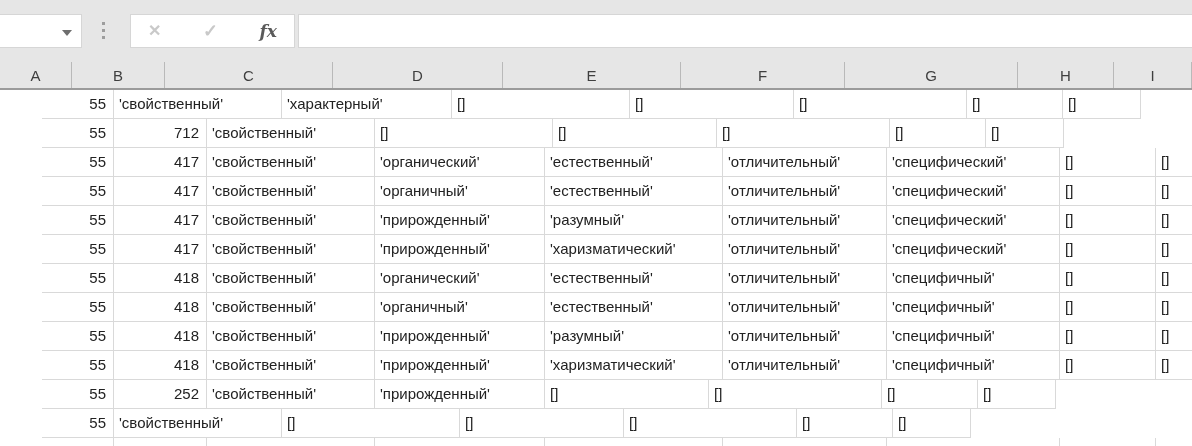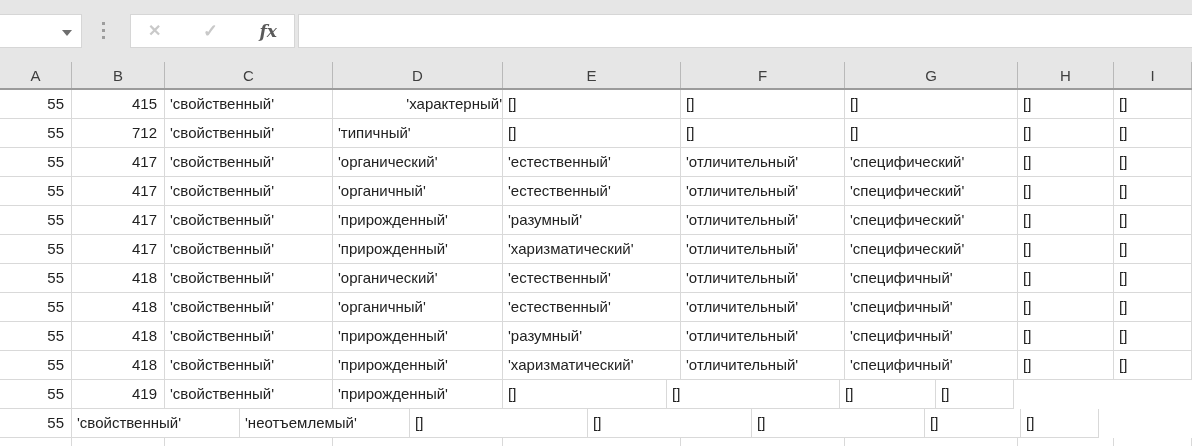--- a/index.html
+++ b/index.html
@@ -49,21 +49,21 @@
   }
   .hcell{
     box-sizing:border-box;flex:none;height:100%;
     border-right:1px solid var(--header-separator,#b9b9b9);
     display:flex;align-items:center;justify-content:center;
     font-size:15px;color:var(--header-text,#3f3f3f);
   }
 
   
   .grid{background:#fff;}
-  .row{display:flex;height:29px;}
+  .row{display:flex;height:29px;margin-left:42px;}
   .row.partial{height:8px;}
   .cell{
     box-sizing:border-box;flex:none;height:100%;
     border-right:1px solid var(--grid-line,#d9d9d9);
     border-bottom:1px solid var(--grid-line,#d9d9d9);
     font-size:15px;color:var(--cell-text,#222);line-height:28px;
     white-space:nowrap;overflow:hidden;
   }
   .row.partial .cell{border-bottom:none;}
   .cell.num{text-align:right;padding-right:7px;}
@@ -102,34 +102,32 @@
       <div class="hcell" style="width: 178px;">E</div>
       <div class="hcell" style="width: 164px;">F</div>
       <div class="hcell" style="width: 173px;">G</div>
       <div class="hcell" style="width: 96px;">H</div>
       <div class="hcell" style="width: 78px;">I</div>
     </div>
 
   <div class="grid" id="grid">
       <div class="row">
         <div class="cell num" style="width: 72px;">55</div>
-        <div class="cell num" style="width: 93px;">415</div>
-        <div class="cell txt" style="width: 168px;">'свойственный'</div>
-        <div class="cell txt" style="width: 170px; text-align: right;">'характерный'</div>
+        <div class="cell txt" style="width: 168px;">'свойственный'</div>
+        <div class="cell txt" style="width: 170px;">'характерный'</div>
         <div class="cell txt" style="width: 178px;">[]</div>
         <div class="cell txt" style="width: 164px;">[]</div>
         <div class="cell txt" style="width: 173px;">[]</div>
         <div class="cell txt" style="width: 96px;">[]</div>
         <div class="cell txt" style="width: 78px;">[]</div>
       </div>
       <div class="row">
         <div class="cell num" style="width: 72px;">55</div>
         <div class="cell num" style="width: 93px;">712</div>
         <div class="cell txt" style="width: 168px;">'свойственный'</div>
-        <div class="cell txt" style="width: 170px;">'типичный'</div>
         <div class="cell txt" style="width: 178px;">[]</div>
         <div class="cell txt" style="width: 164px;">[]</div>
         <div class="cell txt" style="width: 173px;">[]</div>
         <div class="cell txt" style="width: 96px;">[]</div>
         <div class="cell txt" style="width: 78px;">[]</div>
       </div>
       <div class="row">
         <div class="cell num" style="width: 72px;">55</div>
         <div class="cell num" style="width: 93px;">417</div>
         <div class="cell txt" style="width: 168px;">'свойственный'</div>
@@ -212,32 +210,31 @@
         <div class="cell txt" style="width: 168px;">'свойственный'</div>
         <div class="cell txt" style="width: 170px;">'прирожденный'</div>
         <div class="cell txt" style="width: 178px;">'харизматический'</div>
         <div class="cell txt" style="width: 164px;">'отличительный'</div>
         <div class="cell txt" style="width: 173px;">'специфичный'</div>
         <div class="cell txt" style="width: 96px;">[]</div>
         <div class="cell txt" style="width: 78px;">[]</div>
       </div>
       <div class="row">
         <div class="cell num" style="width: 72px;">55</div>
-        <div class="cell num" style="width: 93px;">419</div>
-        <div class="cell txt" style="width: 168px;">'свойственный'</div>
-        <div class="cell txt" style="width: 170px;">'прирожденный'</div>
-        <div class="cell txt" style="width: 164px;">[]</div>
-        <div class="cell txt" style="width: 173px;">[]</div>
-        <div class="cell txt" style="width: 96px;">[]</div>
-        <div class="cell txt" style="width: 78px;">[]</div>
-      </div>
-      <div class="row">
-        <div class="cell num" style="width: 72px;">55</div>
-        <div class="cell txt" style="width: 168px;">'свойственный'</div>
-        <div class="cell txt" style="width: 170px;">'неотъемлемый'</div>
+        <div class="cell num" style="width: 93px;">252</div>
+        <div class="cell txt" style="width: 168px;">'свойственный'</div>
+        <div class="cell txt" style="width: 170px;">'прирожденный'</div>
+        <div class="cell txt" style="width: 164px;">[]</div>
+        <div class="cell txt" style="width: 173px;">[]</div>
+        <div class="cell txt" style="width: 96px;">[]</div>
+        <div class="cell txt" style="width: 78px;">[]</div>
+      </div>
+      <div class="row">
+        <div class="cell num" style="width: 72px;">55</div>
+        <div class="cell txt" style="width: 168px;">'свойственный'</div>
         <div class="cell txt" style="width: 178px;">[]</div>
         <div class="cell txt" style="width: 164px;">[]</div>
         <div class="cell txt" style="width: 173px;">[]</div>
         <div class="cell txt" style="width: 96px;">[]</div>
         <div class="cell txt" style="width: 78px;">[]</div>
       </div>
       <div class="row partial">
         <div class="cell num" style="width: 72px;"></div>
         <div class="cell num" style="width: 93px;"></div>
         <div class="cell txt" style="width: 168px;"></div>

